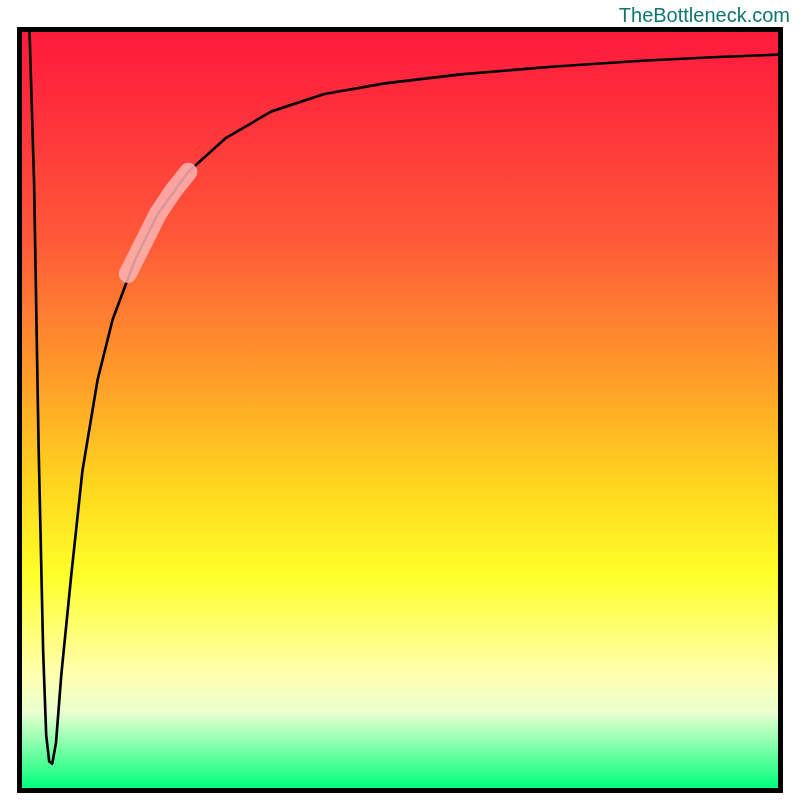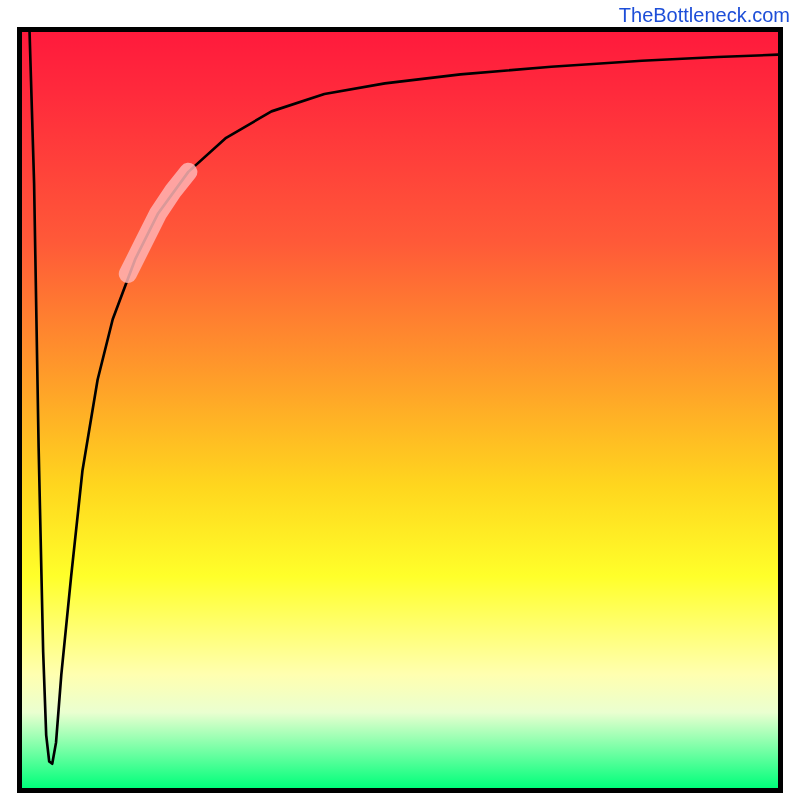--- a/index.html
+++ b/index.html
@@ -8,21 +8,21 @@
     width: 800px;
     height: 800px;
     position: relative;
     font-family: Arial, Helvetica, sans-serif;
     background: #fff;
   }
   .watermark {
     position: absolute;
     top: 4px;
     right: 10px;
-    color: #1d4ed8;
+    color: #0f766e;
     font-size: 20px;
     z-index: 10;
     pointer-events: none;
   }
   .chart-frame {
     position: absolute;
     left: 17px;
     top: 27px;
     width: 766px;
     height: 766px;

